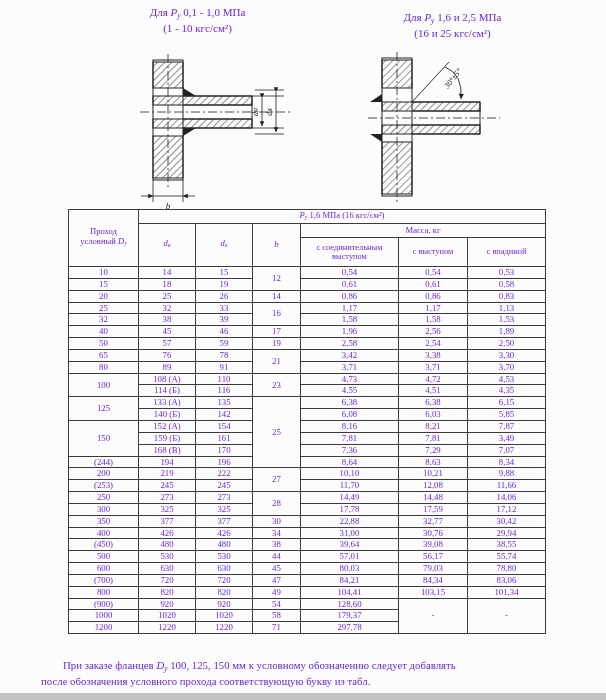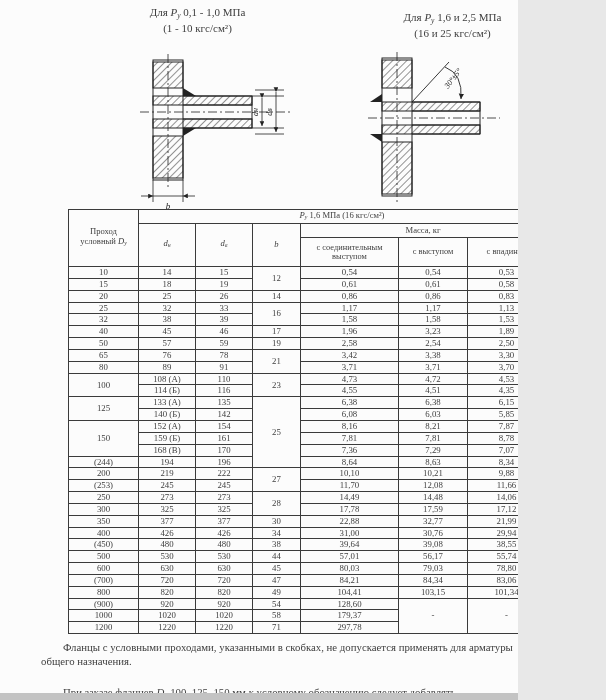--- a/index.html
+++ b/index.html
@@ -1,17 +1,17 @@
 <!DOCTYPE html>
 <html><head>
 <meta charset="utf-8">
 <style>
   html,body{margin:0;padding:0;background:#e8e8e8;}
-  .page{position:relative;width:518px;height:700px;background:#fcfcfc;overflow:hidden;
-        font-family:"Liberation Serif","DejaVu Serif",serif;color:#404040;}
+  .page{position:relative;width:606px;height:700px;background:#fcfcfc;overflow:hidden;
+        font-family:"Liberation Serif","DejaVu Serif",serif;color:#6d28d9;}
   
   .caption{position:absolute;text-align:center;font-size:11px;line-height:13px;}
   .caption-left{left:105px;top:6px;width:185px;}
   .caption-right{left:365px;top:11px;width:175px;}
   .ital{font-style:italic;}
   .sub{font-style:italic;font-size:0.68em;vertical-align:-0.25em;}
   
   .drawings{position:absolute;left:0;top:45px;}
   
   .tblwrap{position:absolute;left:68px;top:209px;}
@@ -193,21 +193,21 @@
             <td>1,58</td>
             <td>1,58</td>
             <td>1,53</td>
           </tr>
           <tr>
             <td>40</td>
             <td>45</td>
             <td>46</td>
             <td>17</td>
             <td>1,96</td>
-            <td>3,23</td>
+            <td>2,56</td>
             <td>1,89</td>
           </tr>
           <tr>
             <td>50</td>
             <td>57</td>
             <td>59</td>
             <td>19</td>
             <td>2,58</td>
             <td>2,54</td>
             <td>2,50</td>
@@ -267,21 +267,21 @@
             <td>154</td>
             <td>8,16</td>
             <td>8,21</td>
             <td>7,87</td>
           </tr>
           <tr>
             <td>159 (Б)</td>
             <td>161</td>
             <td>7,81</td>
             <td>7,81</td>
-            <td>8,78</td>
+            <td>3,49</td>
           </tr>
           <tr>
             <td>168 (В)</td>
             <td>170</td>
             <td>7,36</td>
             <td>7,29</td>
             <td>7,07</td>
           </tr>
           <tr>
             <td>(244)</td>
@@ -325,21 +325,21 @@
             <td>17,59</td>
             <td>17,12</td>
           </tr>
           <tr>
             <td>350</td>
             <td>377</td>
             <td>377</td>
             <td>30</td>
             <td>22,88</td>
             <td>32,77</td>
-            <td>21,99</td>
+            <td>30,42</td>
           </tr>
           <tr>
             <td>400</td>
             <td>426</td>
             <td>426</td>
             <td>34</td>
             <td>31,00</td>
             <td>30,76</td>
             <td>29,94</td>
           </tr>
@@ -409,24 +409,20 @@
             <td>1220</td>
             <td>1220</td>
             <td>71</td>
             <td>297,78</td>
           </tr>
         </tbody>
     </table>
   </div>
 
   <div class="footer">
-    <div>
-      <div class="indent">Фланцы с условными проходами, указанными в скобках, не допускается применять для арматуры</div>
-      <div>общего назначения.</div>
-    </div>
     <div class="para2">
       <div class="indent"><span>При заказе фланцев </span><span class="ital">D</span><span class="sub">у</span><span> 100, 125, 150 мм к условному обозначению следует добавлять</span></div>
       <div>после обозначения условного прохода соответствующую букву из табл.</div>
     </div>
   </div>
 
   <div class="bottom-strip"></div>
 </div>
 
 </body></html>

